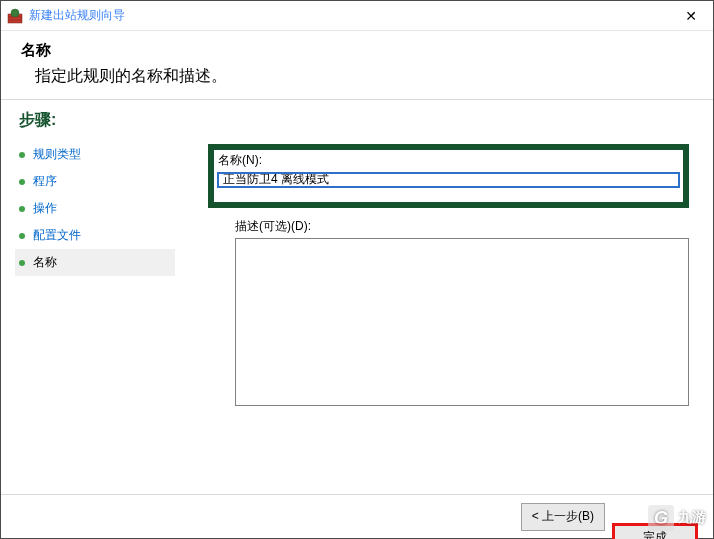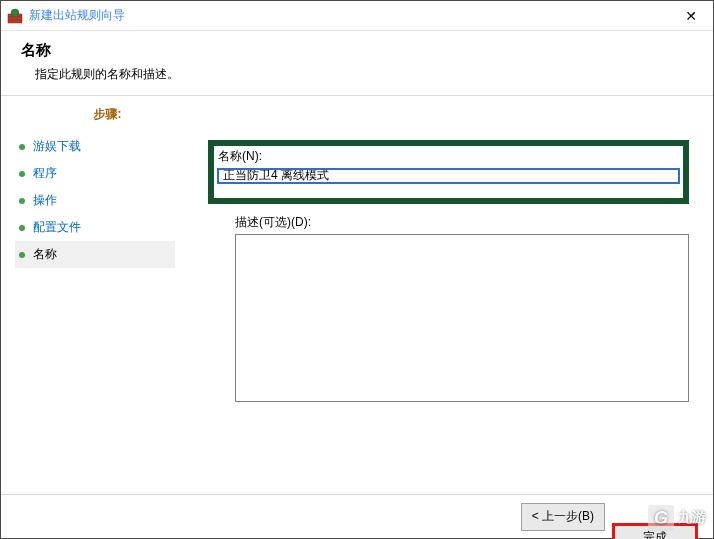--- a/index.html
+++ b/index.html
@@ -42,43 +42,42 @@
     padding: 10px 20px 12px 20px;
   }
   .header h1 {
     margin: 0 0 6px 0;
     font-size: 15px;
     font-weight: bold;
     color: #000;
   }
   .header p {
     margin: 0 0 0 14px;
-    font-size: 12px;
+    font-size: 16px;
     color: #000;
   }
   .divider {
     height: 1px; background: #d9d9d9;
     margin: 0 0 2px 0;
   }
   .body {
     flex: 1;
     display: flex;
     overflow: hidden;
   }
   .sidebar {
     width: 195px;
     padding: 8px 0 0 18px;
     background: #fff;
   }
   .sidebar .steps-title {
     font-weight: bold;
-    font-size: 12px;
+    font-size: 16px;
     margin-bottom: 10px;
-    color: #a16207;
-    text-align: center;
+    color: #14532d;
   }
   .sidebar ul {
     list-style: none;
     margin: 0; padding: 0;
   }
   .sidebar li {
     display: flex;
     align-items: center;
     padding: 5px 0;
     font-size: 12px;
@@ -219,21 +218,21 @@
 
   <div class="divider"></div>
 
   <div class="body">
 
     <div class="sidebar">
       <div class="steps-title">步骤:</div>
       <ul>
         <li class="link">
           <span class="bullet"></span>
-          <span>游娱下载</span>
+          <span>规则类型</span>
         </li>
         <li class="link">
           <span class="bullet"></span>
           <span>程序</span>
         </li>
         <li class="link">
           <span class="bullet"></span>
           <span>操作</span>
         </li>
         <li class="link">

